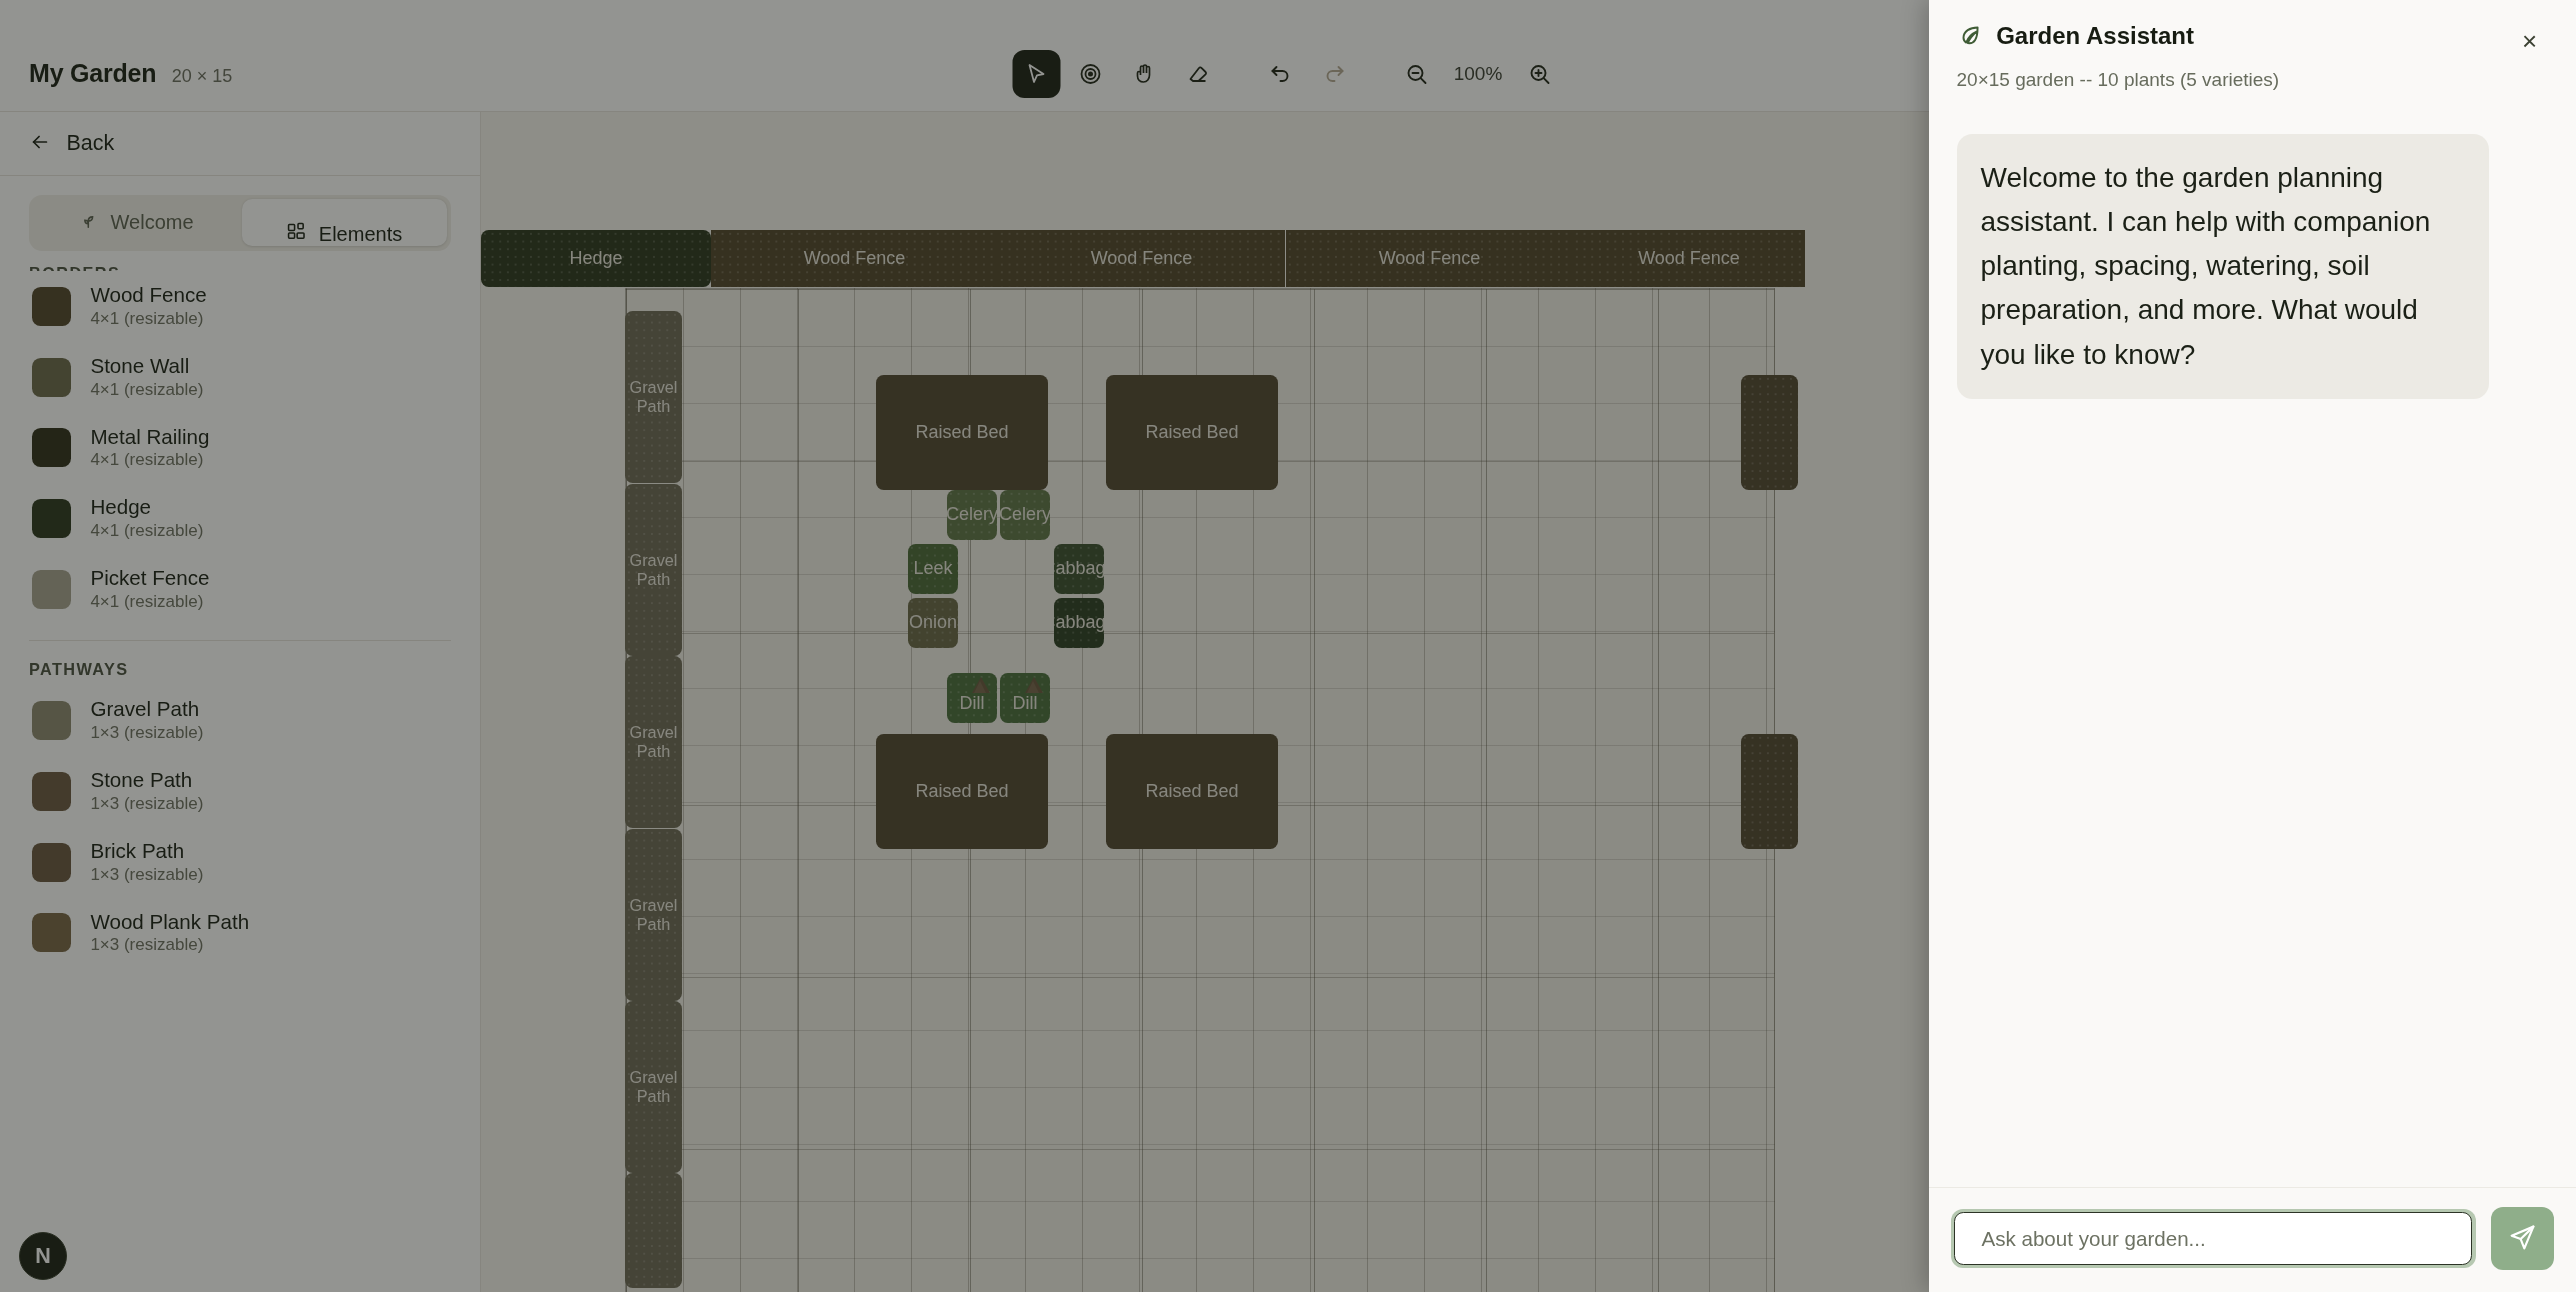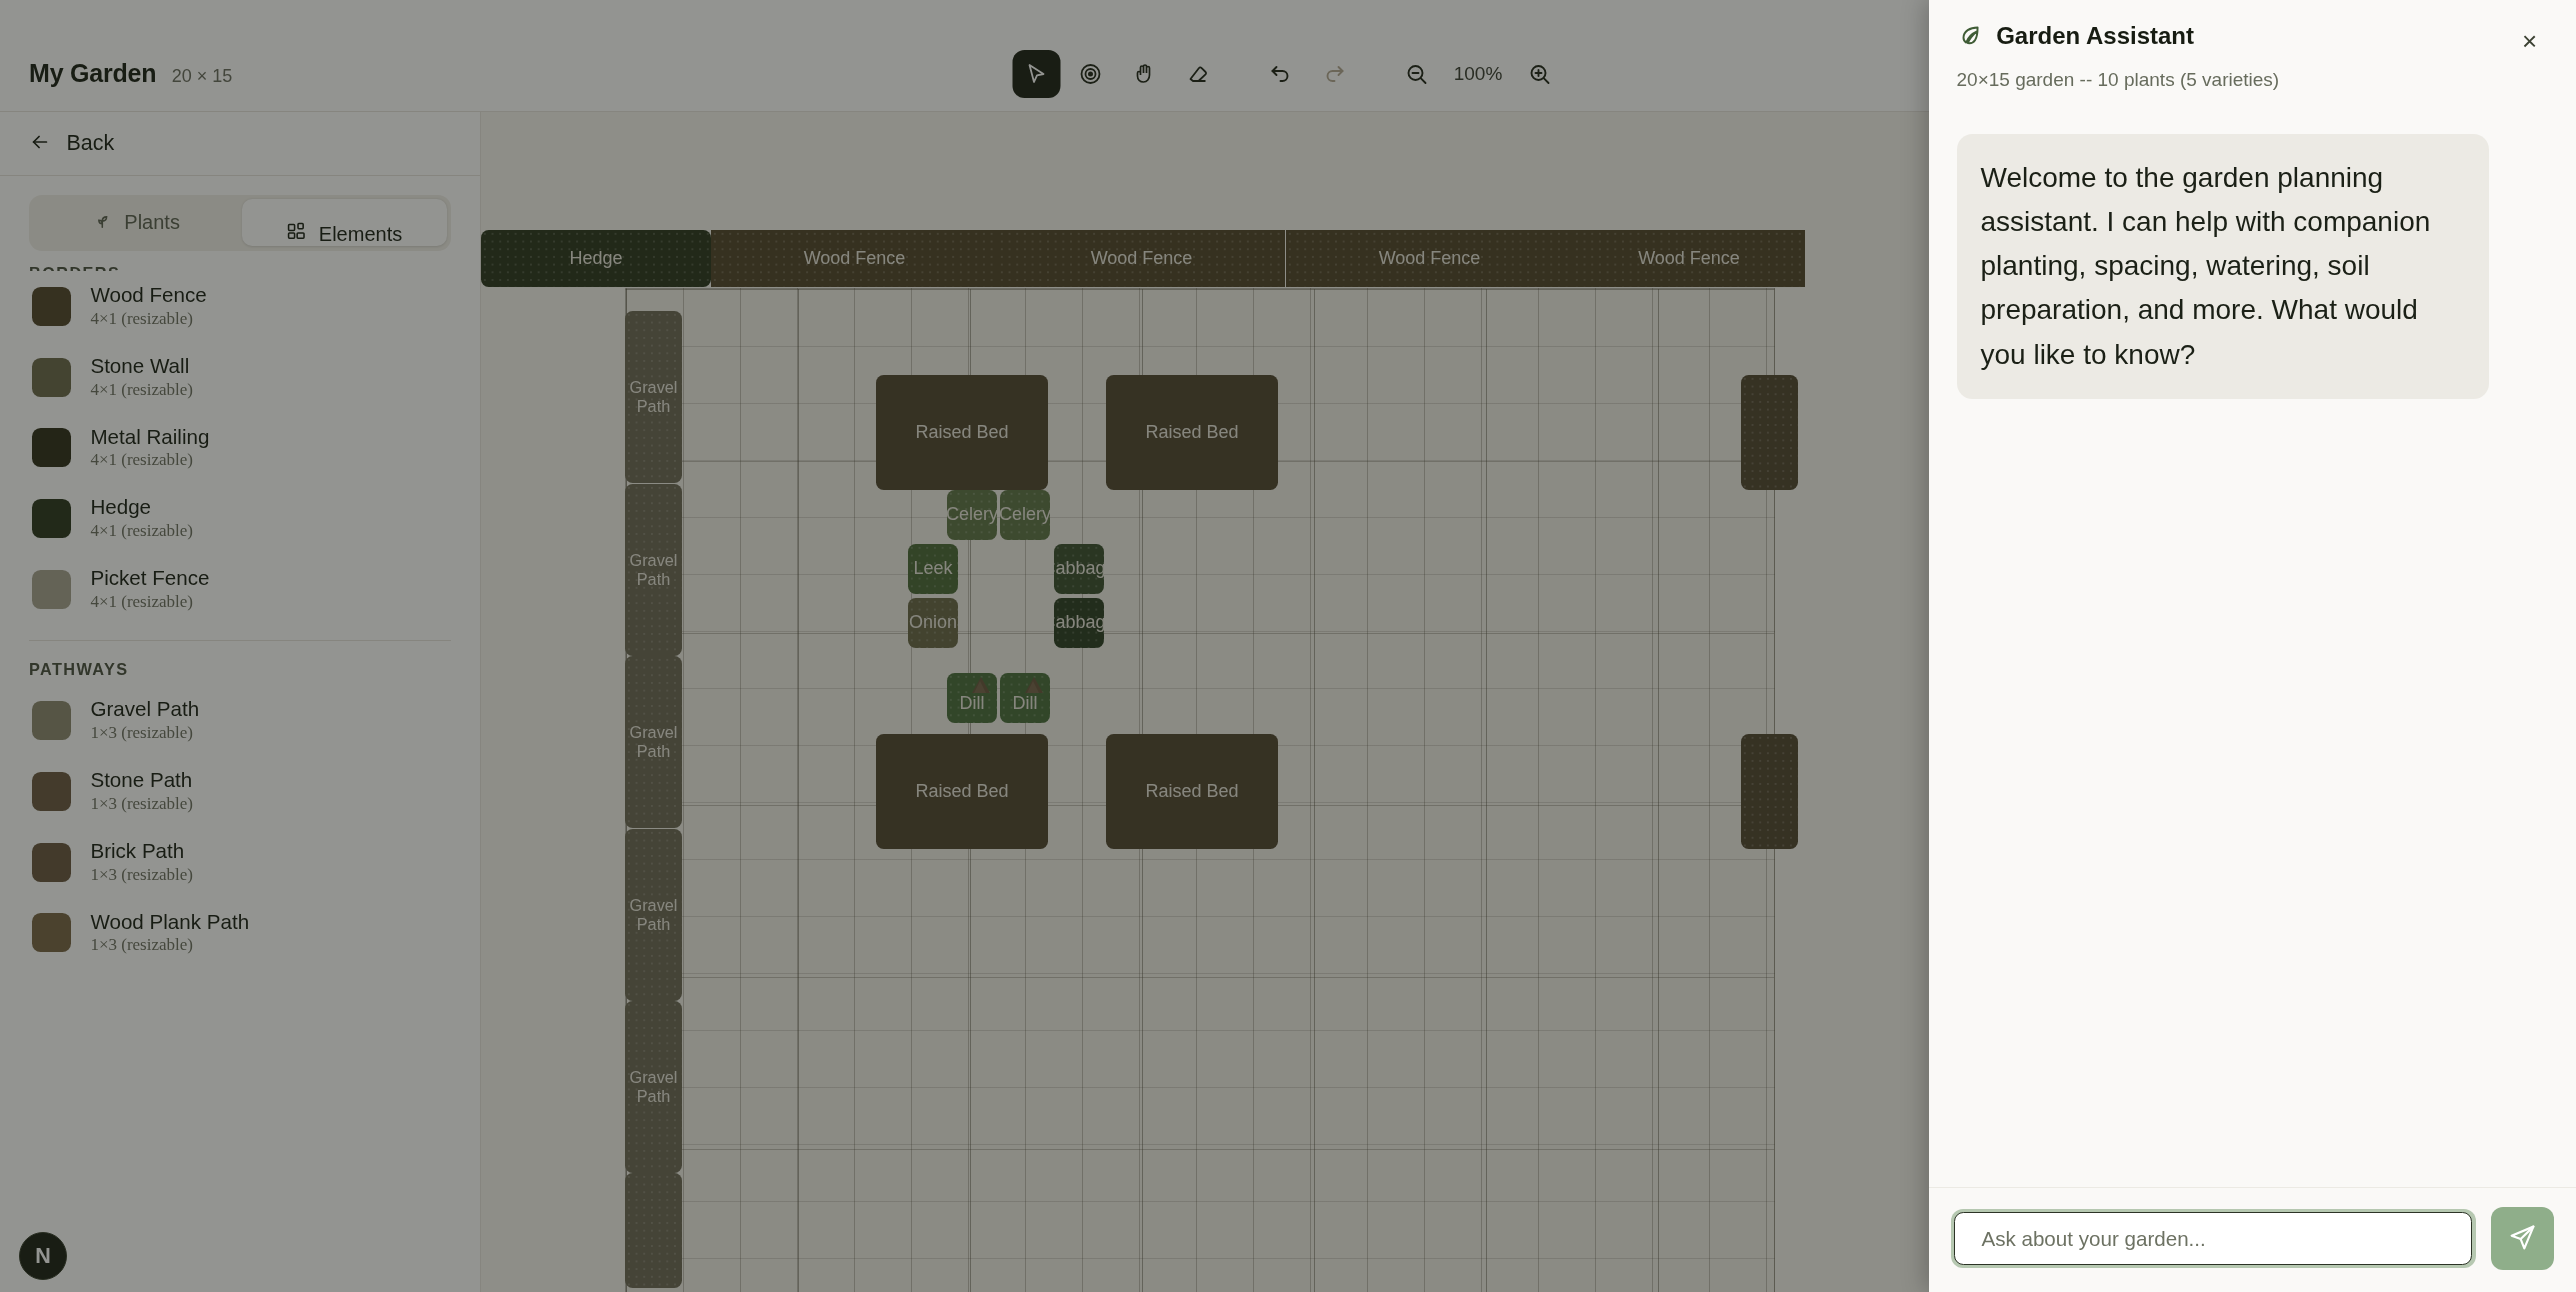--- a/index.html
+++ b/index.html
@@ -73,21 +73,21 @@
   }
 
   .sb-scroll { flex: 1; overflow: hidden; padding: 0 29px; position: relative; }
   .sb-group-title {
     font-size: 16.3px; font-weight: 700; letter-spacing: 1.4px;
     color: #4d5344; text-transform: uppercase; padding: 13.7px 0 6.9px 0;
   }
   .el-item { display: flex; align-items: center; gap: 19px; padding: 11px 0 11px 3.4px; cursor: pointer; }
   .el-sw { width: 39px; height: 39px; border-radius: 8.6px; flex: 0 0 39px; }
   .el-name { font-size: 20.6px; color: #1d2318; line-height: 1.25; }
-  .el-size { font-size: 17px; color: #707365; line-height: 1.35; font-family: Liberation Serif, serif; }
+  .el-size { font-size: 17px; color: #707365; line-height: 1.35; }
   .sb-divider { height: 0.9px; background: #e7e4de; margin: 15.4px 0 5.1px 0; }
 
   .compass {
     position: absolute; left: 19px; bottom: 12px;
     width: 48px; height: 48px; border-radius: 50%;
     background: #1e2418; color: #ffffff;
     display: flex; align-items: center; justify-content: center;
     font-size: 21.5px; font-weight: 700;
     border: 1.7px solid #3c4333;
     z-index: 5;
@@ -311,21 +311,21 @@
         <div class="seg-wrap">
           <div class="seg">
             <div class="seg-btn">
               <span>
                 <svg width="20.6" height="20.6" viewBox="0 0 24 24" fill="none" stroke="#5d6353" stroke-width="1.8" stroke-linecap="round">
                     <path d="M12 20v-8"></path>
                     <path d="M12 13c0-3 2-5 5-5 0 3-2 5-5 5z"></path>
                     <path d="M12 16c0-2.4-1.7-4-4-4 0 2.4 1.7 4 4 4z"></path>
                   </svg>
               </span>
-              <span>Plants</span>
+              <span>Welcome</span>
             </div>
             <div class="seg-btn active">
               <span>
                 <svg width="20.6" height="20.6" viewBox="0 0 24 24" fill="none" stroke="#1d2318" stroke-width="1.8">
                     <rect x="3" y="4" width="7" height="7" rx="1"></rect>
                     <rect x="3" y="14" width="7" height="6" rx="1"></rect>
                     <rect x="13" y="14" width="8" height="6" rx="1"></rect>
                     <rect x="14" y="3" width="6" height="6" rx="1"></rect>
                   </svg>
               </span>

